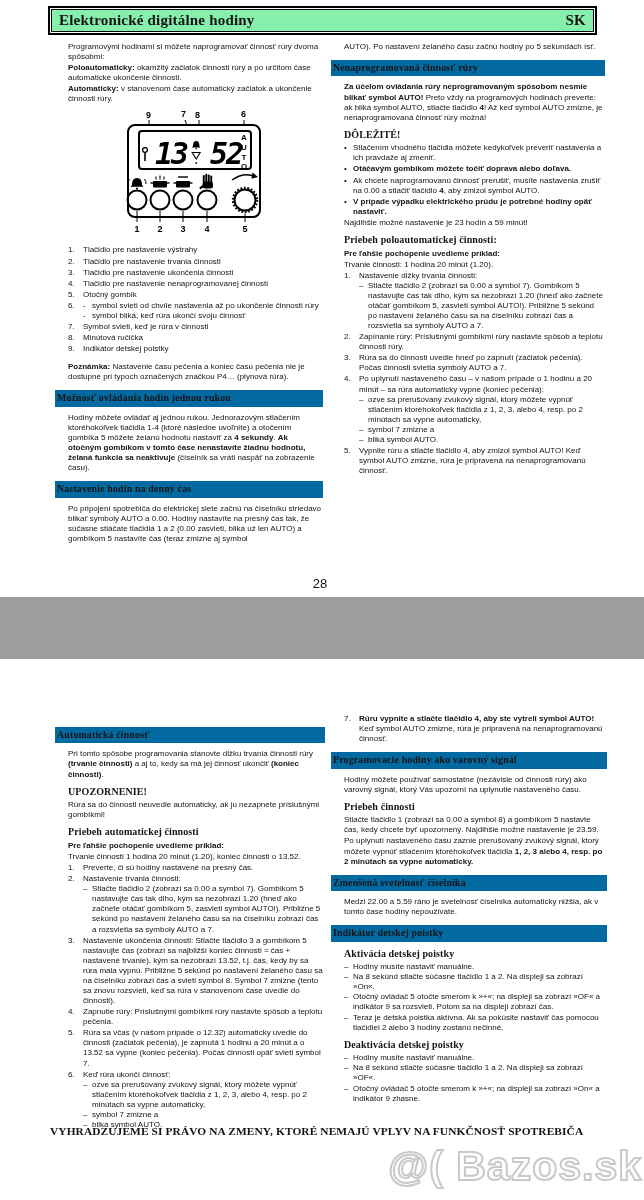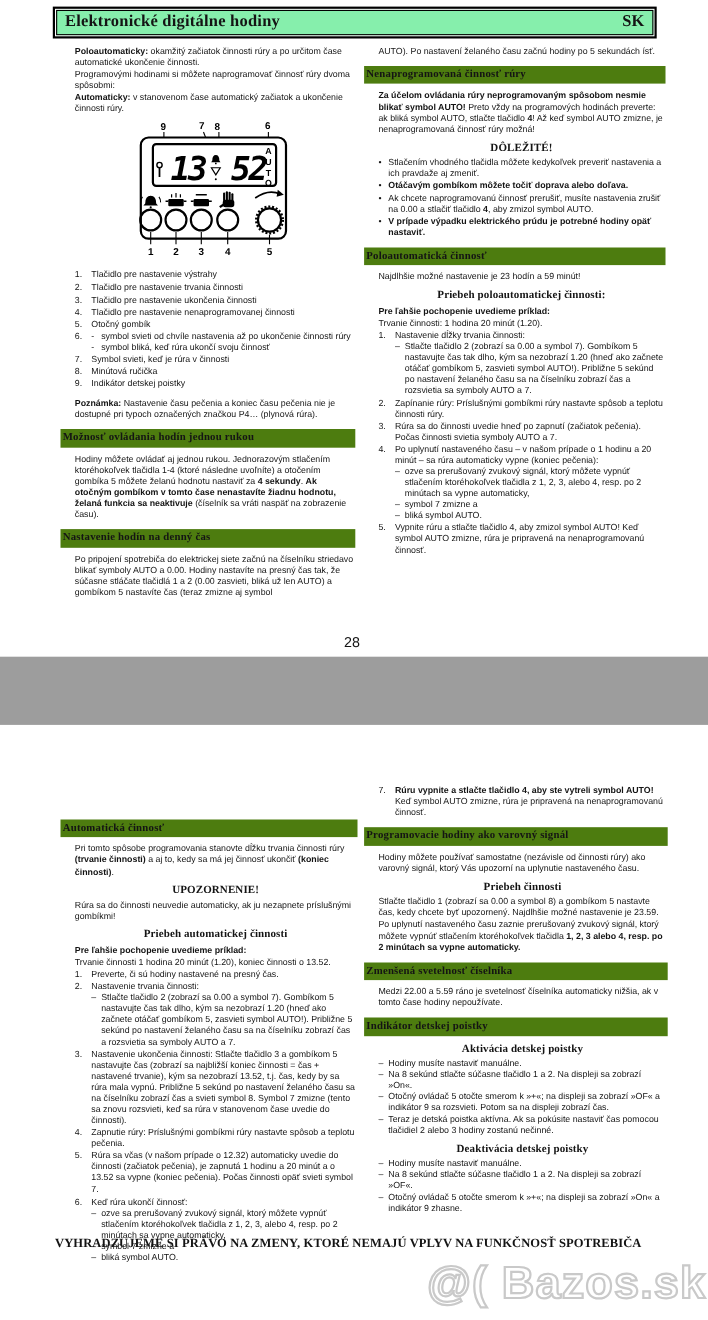--- a/index.html
+++ b/index.html
@@ -19,28 +19,28 @@
     display:flex; justify-content:space-between; align-items:center; padding:0 7px;
     font-family:"Liberation Serif", serif; font-weight:bold; font-size:15px; letter-spacing:.2px; }
 
   
   .col { position:absolute; font-size:8px; line-height:1.26; }
   #p1-left  { left:55px;  top:42px;  width:268px; }
   #p1-right { left:331px; top:42px;  width:274px; }
   #p2-left  { left:55px;  top:727px; width:270px; }
   #p2-right { left:331px; top:714px; width:276px; }
 
-  .secbar { background:#4d7c0f; font-family:"Liberation Serif", serif; font-weight:bold;
+  .secbar { background:#0369a1; font-family:"Liberation Serif", serif; font-weight:bold;
     font-size:9.8px; padding:2px 4px 2px 2px; margin:8px 0 6px; letter-spacing:.2px; }
-  .secbar.first { margin-top:18px; }
+  .secbar.first { margin-top:0; }
   .ind { margin-left:13px; margin-right:1px; }
   .p { margin:0 0 1px; }
   .gap { margin-top:8px; }
   .sh { font-family:"Liberation Serif", serif; font-weight:bold; font-size:10px;
-    margin:6px 0 2px; letter-spacing:.1px;text-align:center; }
+    margin:6px 0 2px; letter-spacing:.1px; }
   .bsub { font-weight:bold; }
 
   .row { display:flex; margin:0 0 1px; }
   .row .n { flex:none; width:15px; }
   .row .t { flex:1; }
   .dash { display:flex; }
   .dash .m { flex:none; width:9px; }
   .dash .t { flex:1; }
   .bul { display:flex; margin-bottom:1px; }
   .bul .m { flex:none; width:9px; }
@@ -71,22 +71,22 @@
 
 <div class="titlebar-outer">
   <div class="titlebar">
     <span>Elektronické digitálne hodiny</span>
     <span>SK</span>
   </div>
 </div>
 
 <div class="col" id="p1-left">
   <div class="ind">
+    <p class="p"><span>Programovými hodinami si môžete naprogramovať činnosť rúry dvoma spôsobmi:</span></p>
     <p class="p"><b>Poloautomaticky:</b><span> okamžitý začiatok činnosti rúry a po určitom čase automatické ukončenie činnosti.</span></p>
-    <p class="p"><span>Programovými hodinami si môžete naprogramovať činnosť rúry dvoma spôsobmi:</span></p>
     <p class="p"><b>Automaticky:</b><span> v stanovenom čase automatický začiatok a ukončenie činnosti rúry.</span></p>
   </div>
 
   <div class="fig">
     <svg viewBox="0 0 220 132" width="220" height="132">
 
       <g stroke="#000" stroke-width="1">
         <line x1="64" y1="13" x2="64" y2="39"></line>
         <line x1="100" y1="13" x2="108" y2="34"></line>
         <line x1="114" y1="13" x2="114" y2="45"></line>
@@ -266,21 +266,20 @@
     <div class="bul">
         <span class="m">•</span>
         <span class="t"><span>Ak chcete naprogramovanú činnosť prerušiť, musíte nastavenia zrušiť na 0.00 a stlačiť tlačidlo </span><b>4</b><span>, aby zmizol symbol AUTO.</span></span>
       </div>
     <div class="bul">
         <span class="m">•</span>
         <span class="t"><b>V prípade výpadku elektrického prúdu je potrebné hodiny opäť nastaviť.</b></span>
       </div>
   </div>
 
-  <div class="secbar">Poloautomatická činnosť</div>
   <div class="ind">
     <p class="p">Najdlhšie možné nastavenie je 23 hodín a 59 minút!</p>
     <div class="sh">Priebeh poloautomatickej činnosti:</div>
     <p class="p bsub">Pre ľahšie pochopenie uvedieme príklad:</p>
     <p class="p">Trvanie činnosti: 1 hodina 20 minút (1.20).</p>
 
     <div class="row">
         <span class="n">1.</span>
       <div class="t"><span>Nastavenie dĺžky trvania činnosti:</span>
         <div class="dash">

